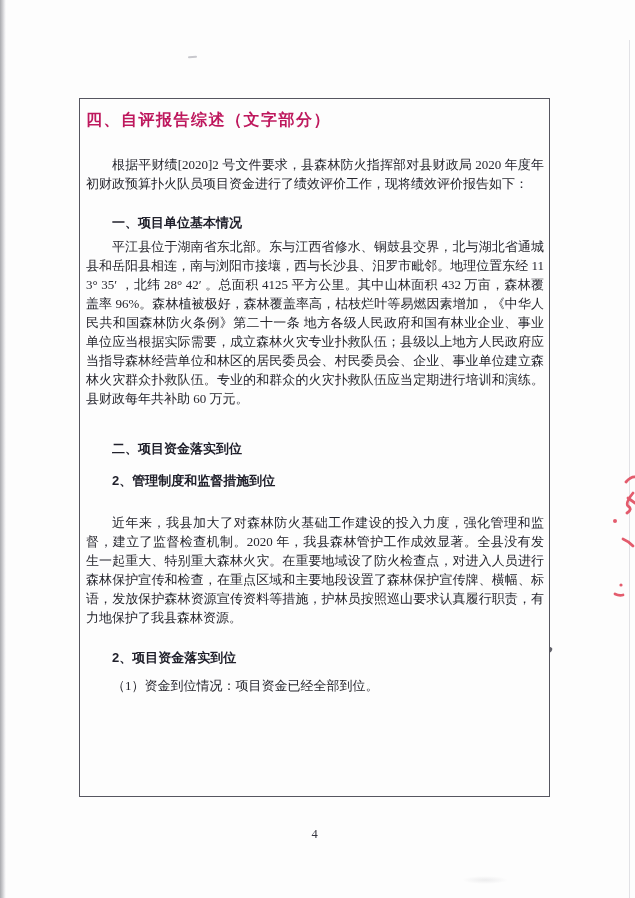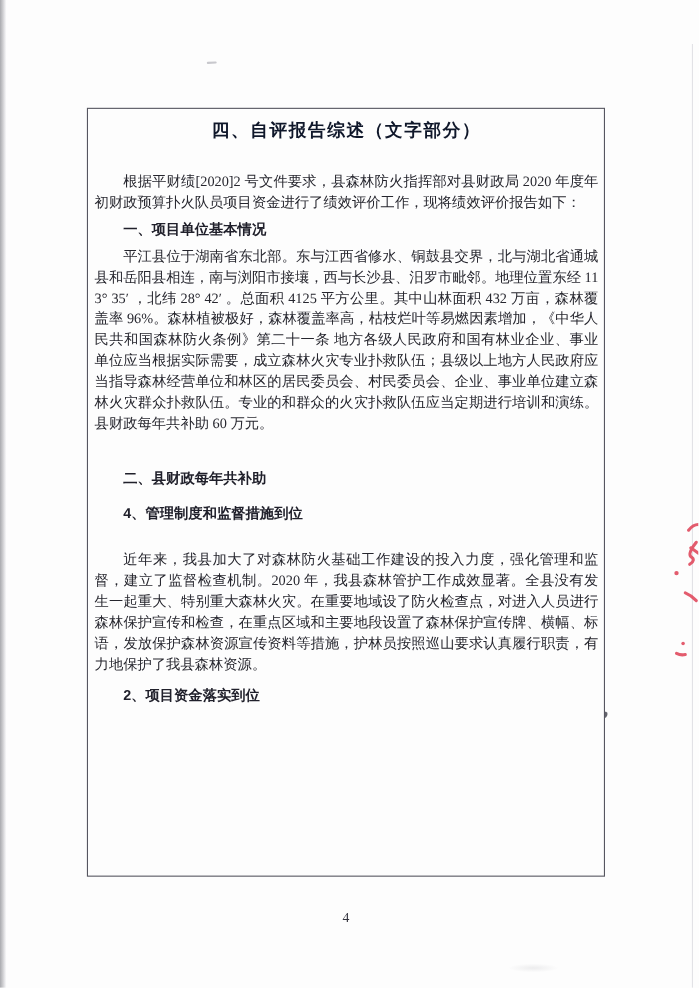--- a/index.html
+++ b/index.html
@@ -36,40 +36,40 @@
   .frame {
     position: absolute; left: 79px; top: 98px;
     width: 471px; height: 699px;
     box-sizing: border-box;
     border: 1.5px solid #565660;
     padding: 8px 5px 0 6px;
     background: #fdfdfd;
   }
   .title {
     font-family: "Liberation Sans", "DejaVu Sans", sans-serif;
-    font-size: 16px; font-weight: bold; color: #0f172a;
-    text-align: center; letter-spacing: 1.5px;
+    font-size: 16px; font-weight: bold; color: #be185d;
+    letter-spacing: 1.5px;
     line-height: 22px; margin: 2px 0 24px 0;
   }
   .para {
     font-size: 13px; line-height: 19px;
     text-align: justify; text-indent: 2em;
     word-break: break-all;
     margin: 0;
   }
   .hd {
     font-family: "Liberation Sans", "DejaVu Sans", sans-serif;
     font-size: 13px; line-height: 29px; font-weight: bold; color: #20202b;
     text-indent: 2em; margin: 0;
   }
-  .hd.sec1   { margin-top: 1px; }
+  .hd.sec1   { margin-top: 15px; }
   .hd.sec2   { margin-top: 26px; }
   .hd.sub1   { margin-top: 3px; }
   .para.p3   { margin-top: 18px; }
-  .hd.sub2   { margin-top: 4px; }
+  .hd.sub2   { margin-top: 16px; }
   .para.p4   { margin-top: 4px; }
   .page-number {
     position: absolute; left: 79px; top: 827px; width: 471px;
     text-align: center; font-size: 12.5px; color: #33333d;
   }
   .red-mark {
     position: absolute; left: 598px; top: 455px;
     width: 37px; height: 200px;
   }
 </style>
@@ -86,28 +86,29 @@
 
   <div class="frame">
     <div class="title">四、自评报告综述（文字部分）</div>
 
     <p class="para">根据平财绩[2020]2 号文件要求，县森林防火指挥部对县财政局 2020 年度年初财政预算扑火队员项目资金进行了绩效评价工作，现将绩效评价报告如下：</p>
 
     <div class="hd sec1">一、项目单位基本情况</div>
 
     <p class="para">平江县位于湖南省东北部。东与江西省修水、铜鼓县交界，北与湖北省通城县和岳阳县相连，南与浏阳市接壤，西与长沙县、汨罗市毗邻。地理位置东经 113° 35′ ，北纬 28° 42′ 。总面积 4125 平方公里。其中山林面积 432 万亩，森林覆盖率 96%。森林植被极好，森林覆盖率高，枯枝烂叶等易燃因素增加，《中华人民共和国森林防火条例》第二十一条 地方各级人民政府和国有林业企业、事业单位应当根据实际需要，成立森林火灾专业扑救队伍；县级以上地方人民政府应当指导森林经营单位和林区的居民委员会、村民委员会、企业、事业单位建立森林火灾群众扑救队伍。专业的和群众的火灾扑救队伍应当定期进行培训和演练。县财政每年共补助 60 万元。</p>
 
-    <div class="hd sec2">二、县财政每年共补助</div>
+    <div class="hd sec2">二、项目资金落实到位</div>
 
-    <div class="hd sub1">4、管理制度和监督措施到位</div>
+    <div class="hd sub1">2、管理制度和监督措施到位</div>
 
     <p class="para p3">近年来，我县加大了对森林防火基础工作建设的投入力度，强化管理和监督，建立了监督检查机制。2020 年，我县森林管护工作成效显著。全县没有发生一起重大、特别重大森林火灾。在重要地域设了防火检查点，对进入人员进行森林保护宣传和检查，在重点区域和主要地段设置了森林保护宣传牌、横幅、标语，发放保护森林资源宣传资料等措施，护林员按照巡山要求认真履行职责，有力地保护了我县森林资源。</p>
 
     <div class="hd sub2">2、项目资金落实到位</div>
 
+    <p class="para p4">（1）资金到位情况：项目资金已经全部到位。</p>
   </div>
 
   <svg class="red-mark" viewBox="0 0 37 200" xmlns="http://www.w3.org/2000/svg">
     <g fill="none" stroke="#e0465a" stroke-width="2.8" stroke-linecap="round" opacity="0.88">
       <path d="M 28 27 Q 33 21 38 22"></path>
       <path d="M 35 38 Q 27 48 30 51 Q 35 54 29 58"></path>
       <path d="M 30 43 L 37 48"></path>
       <path d="M 25 84 Q 30 86 35 91"></path>
       <path d="M 17 139 Q 21 141 25 140"></path>
     </g>

